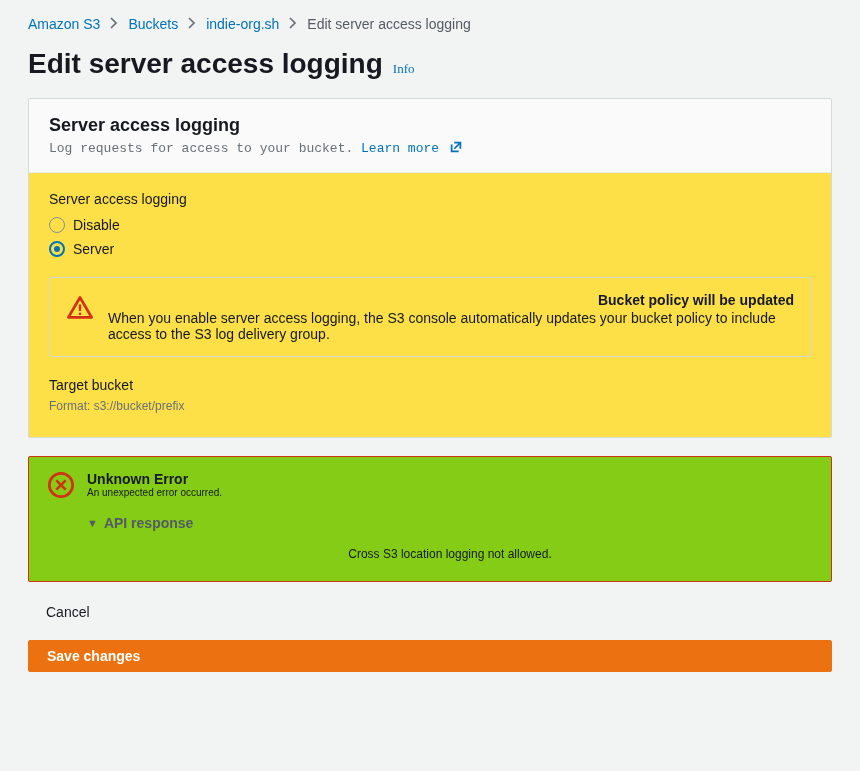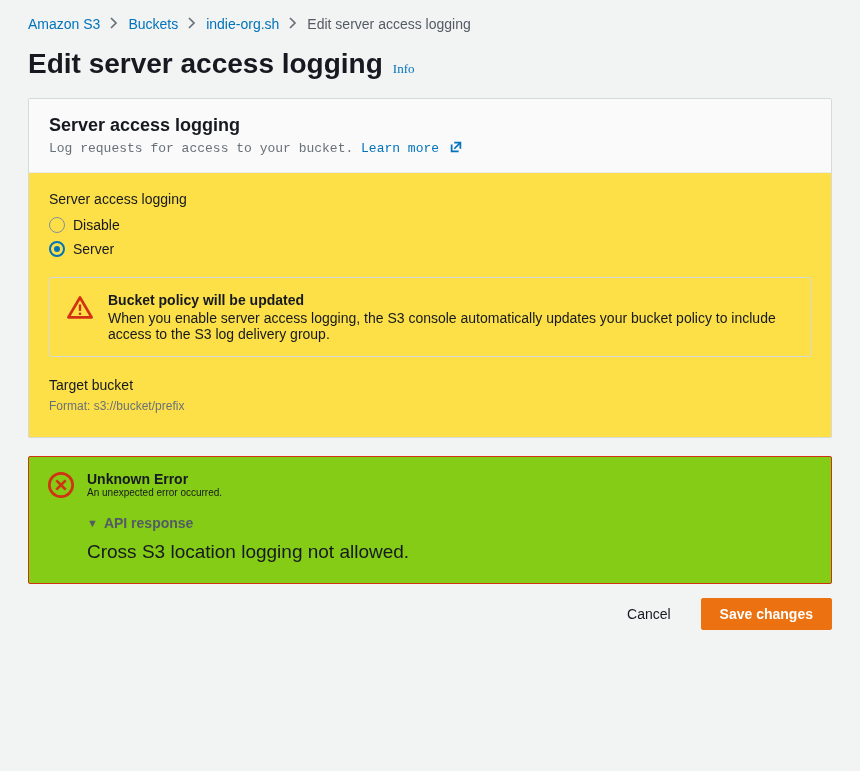--- a/index.html
+++ b/index.html
@@ -91,21 +91,21 @@
 
   .callout {
     border: 1px solid #d5dbdb;
     border-radius: 2px;
     padding: 14px 16px;
     display: flex;
     gap: 14px;
     margin-bottom: 20px;
   }
   .callout .icon { flex: 0 0 auto; margin-top: 2px; }
-  .callout .callout-title { font-weight: 700; margin-bottom: 2px; }
+  .callout .callout-title { font-weight: 700; margin-bottom: 2px; text-align: right; }
   .callout .callout-text { font-size: 14px; color: #16191f; }
 
   .input-row { display: flex; gap: 14px; align-items: stretch; }
   .text-input {
     flex: 1;
     border: 1px solid #aab7b8;
     border-radius: 2px;
     padding: 6px 8px;
     font-size: 14px;
     font-family: inherit;
@@ -155,25 +155,26 @@
   .alert-error .title { font-weight: 700; }
   .alert-error .subtitle { font-size: 10px; color: #16191f; }
   .alert-body { margin-left: 40px; margin-top: 12px; }
   .expand-toggle {
     display: inline-flex; align-items: center; gap: 6px;
     font-size: 14px; color: #545b64; font-weight: 700;
     cursor: pointer;
     user-select: none;
   }
   .expand-toggle .tri { font-size: 11px; color: #545b64; }
-  .alert-message { margin-top: 10px; font-size: 19px; }
+  .alert-message { margin-top: 16px; font-size: 12px; text-align: center; }
 
   .actions {
     display: flex; justify-content: flex-end; gap: 12px;
     margin-top: 14px;
+    flex-direction: column;
   }
 
   .ext-link-icon { display: inline-block; vertical-align: -2px; margin-left: 2px; }
 </style>
 </head>
 <body>
 
 <div class="page">
 
   <nav class="breadcrumbs">

